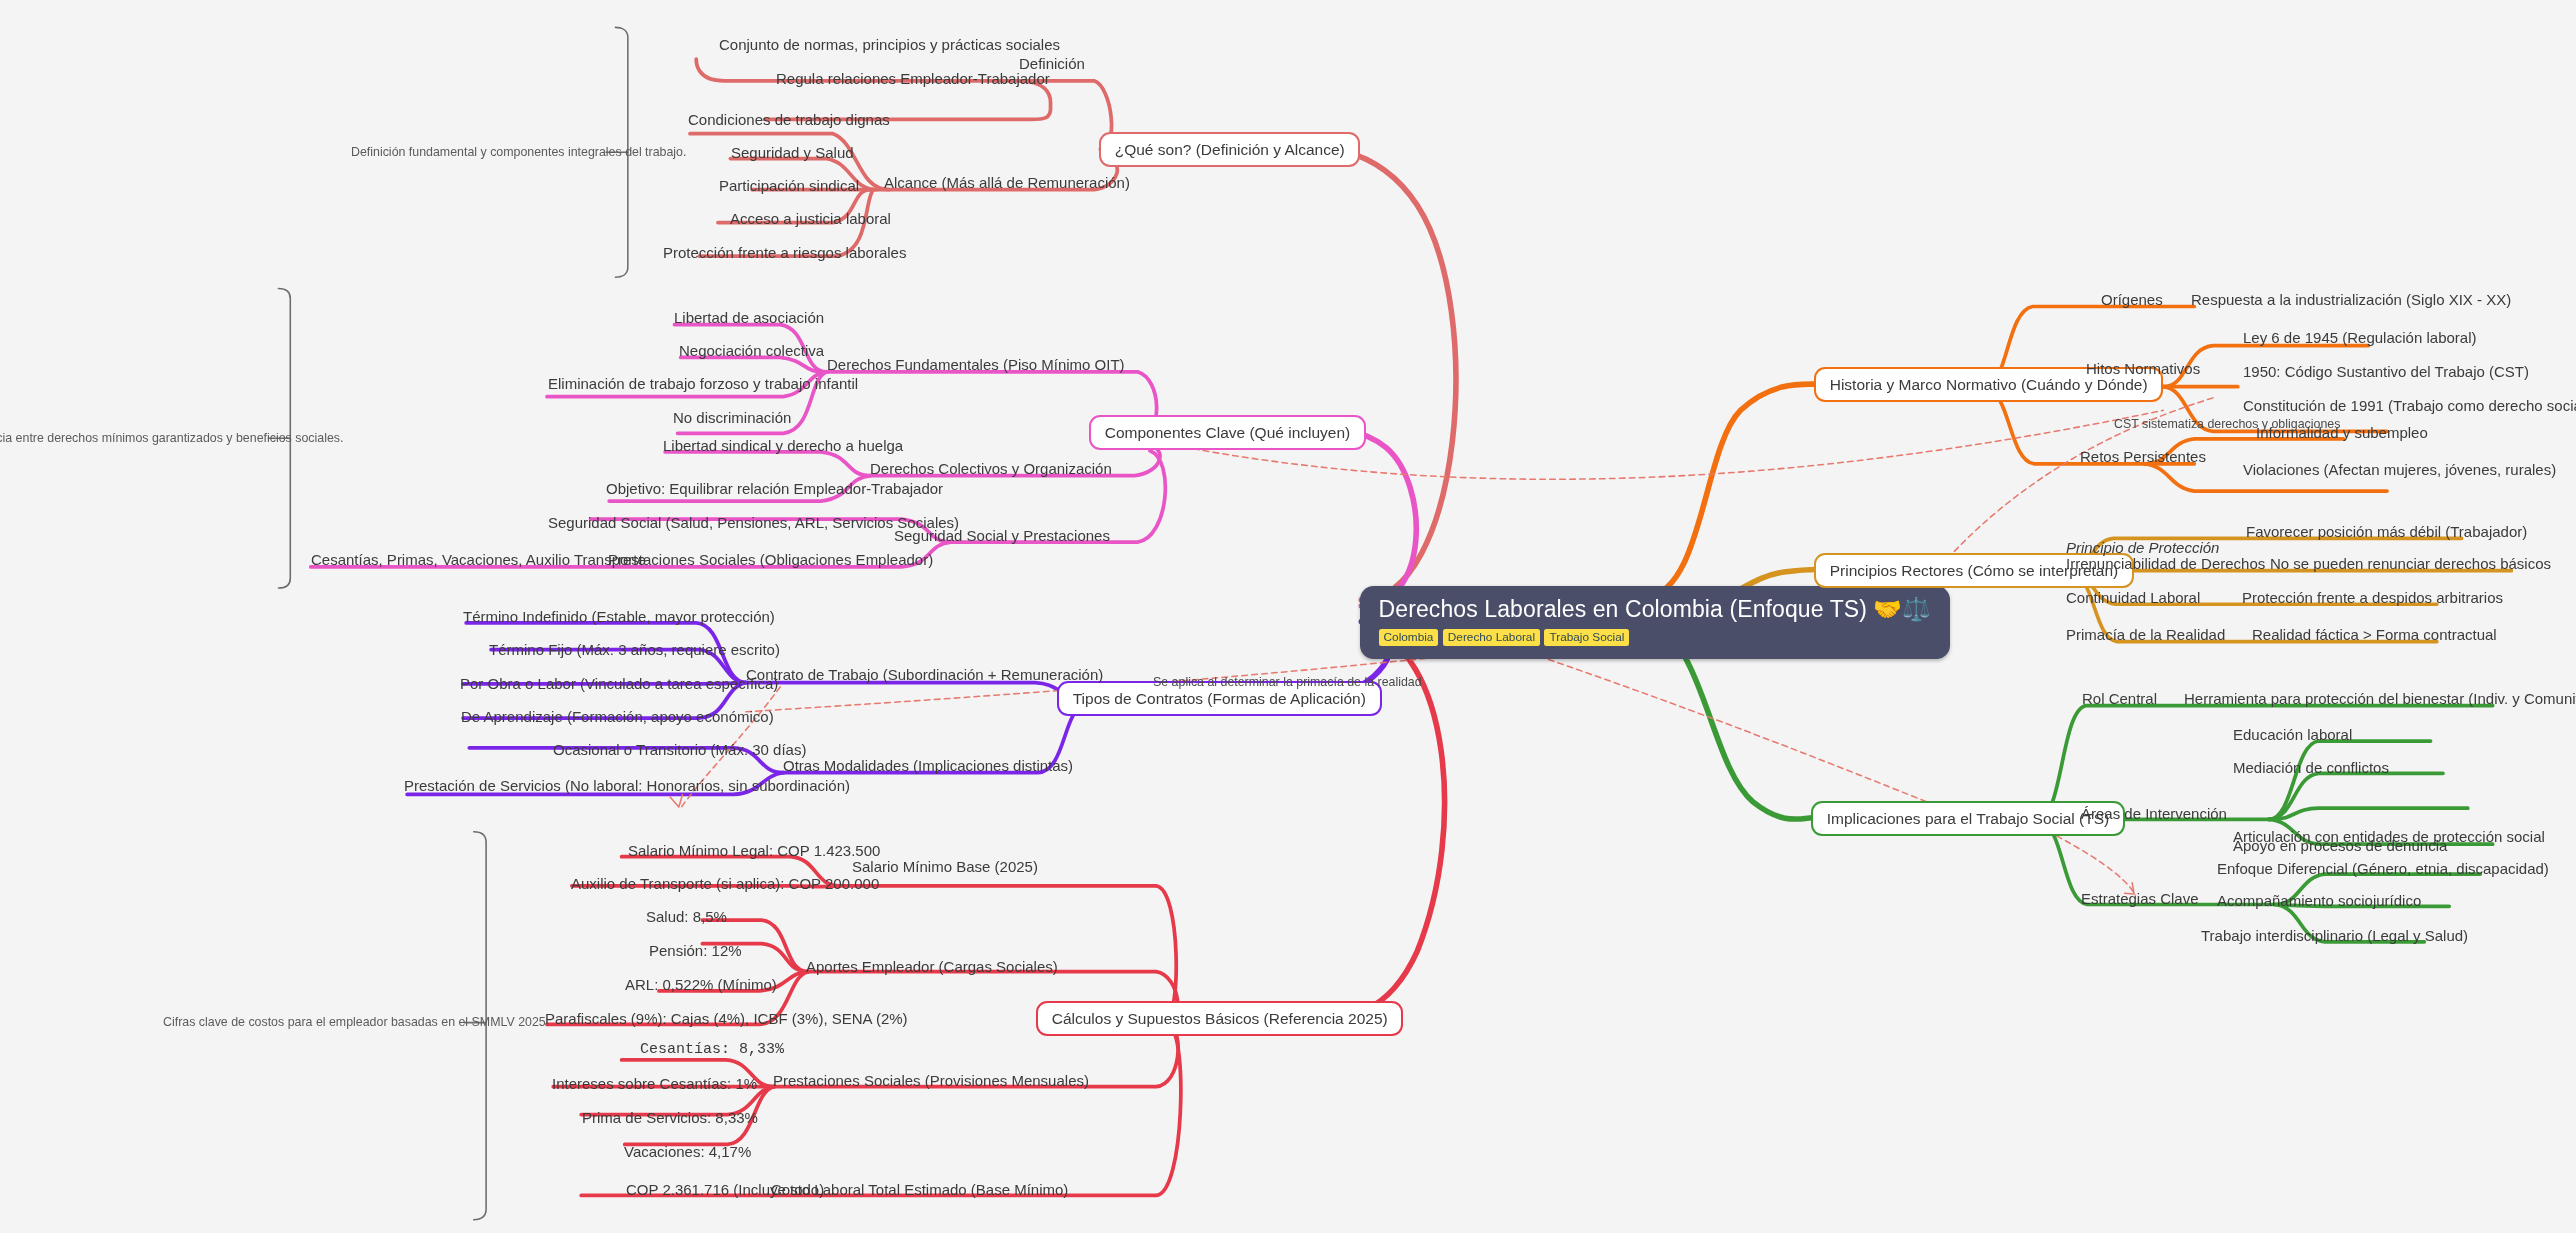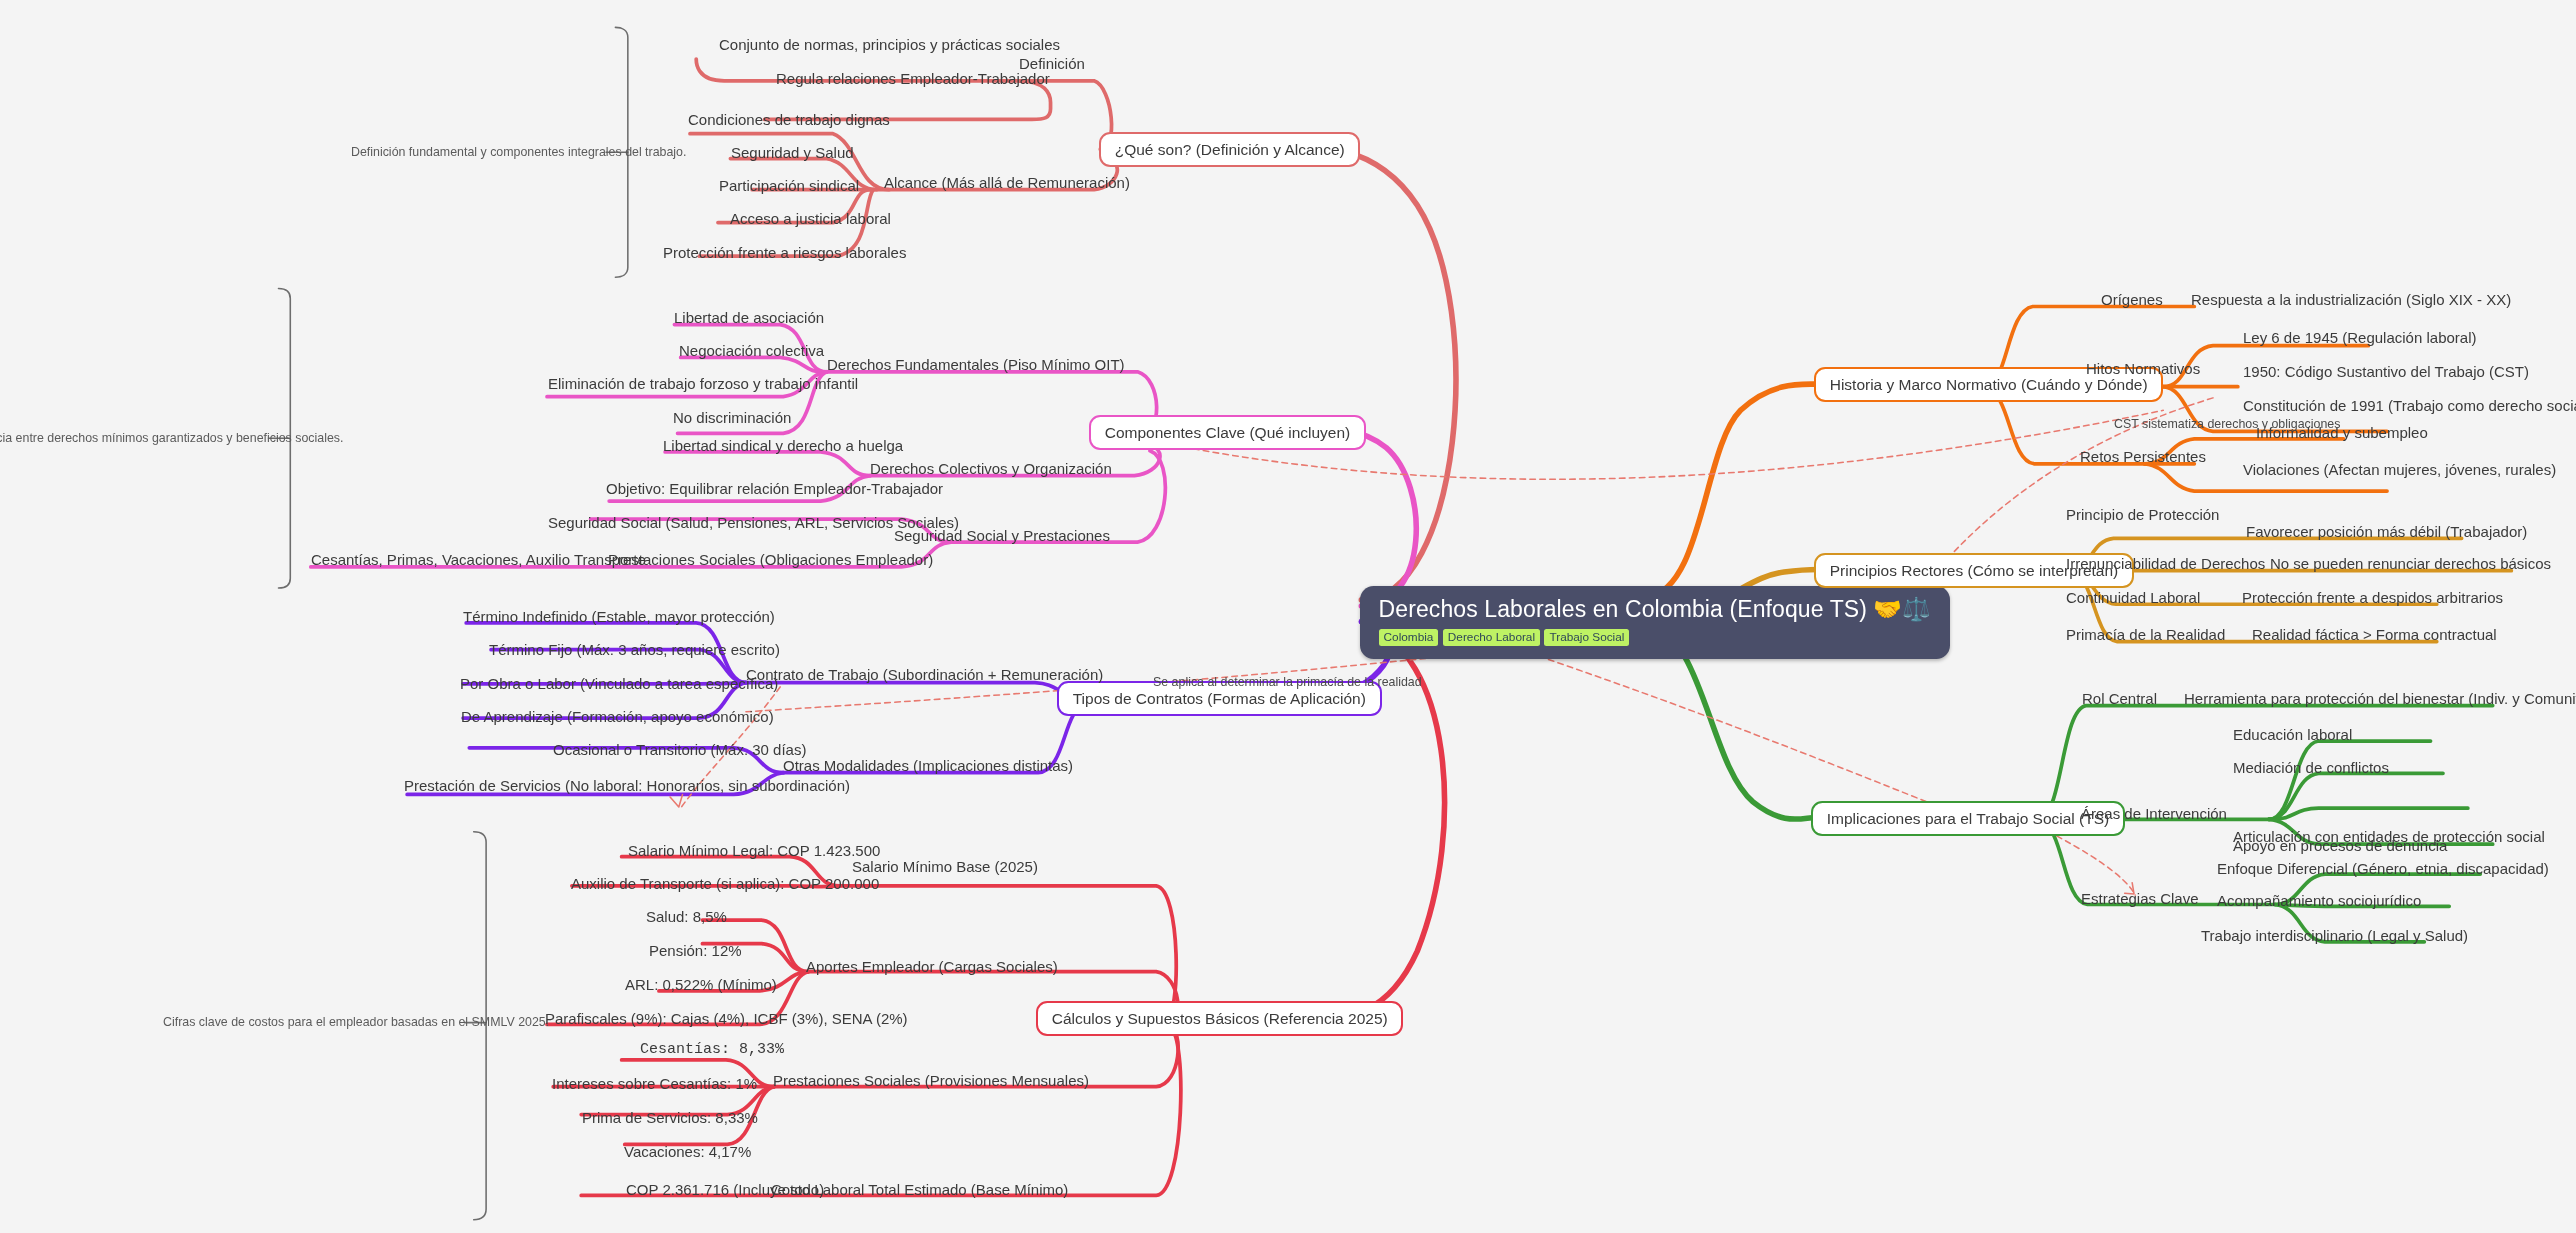--- a/index.html
+++ b/index.html
@@ -24,21 +24,21 @@
   }
   .root-title{
     color:#ffffff;
     font-size:23px;
     letter-spacing:0.1px;
     white-space:nowrap;
     line-height:1.1;
   }
   .root-tags{margin-top:6.8px;display:flex;gap:4.4px;}
   .root-tag{
-    background:#bef264;
+    background:#fde047;
     color:#2f4858;
     font-size:11.8px;
     padding:1.2px 5px 1.9px 5px;
     border-radius:2.5px;
     white-space:nowrap;
   }
 
   
   .pill{
     position:absolute;
@@ -285,21 +285,21 @@
 
   <div class="lbl" style="left:2086px;top:361px;">Hitos Normativos</div>
   <div class="lbl" style="left:2243px;top:330px;">Ley 6 de 1945 (Regulación laboral)</div>
   <div class="lbl" style="left:2243px;top:364px;">1950: Código Sustantivo del Trabajo (CST)</div>
   <div class="lbl" style="left:2243px;top:398px;">Constitución de 1991 (Trabajo como derecho social)</div>
 
   <div class="lbl" style="left:2080px;top:449px;">Retos Persistentes</div>
   <div class="lbl" style="left:2256px;top:425px;">Informalidad y subempleo</div>
   <div class="lbl" style="left:2243px;top:462px;">Violaciones (Afectan mujeres, jóvenes, rurales)</div>
 
-  <div class="lbl" style="left:2066px;top:507px;">Principio de Protección</div>
+  <div class="lbl" style="left:2066px;top:540px;font-style:italic;">Principio de Protección</div>
   <div class="lbl" style="left:2246px;top:524px;">Favorecer posición más débil (Trabajador)</div>
 
   <div class="lbl" style="left:2066px;top:556px;">Irrenunciabilidad de Derechos</div>
   <div class="lbl" style="left:2270px;top:556px;">No se pueden renunciar derechos básicos</div>
 
   <div class="lbl" style="left:2066px;top:590px;">Continuidad Laboral</div>
   <div class="lbl" style="left:2242px;top:590px;">Protección frente a despidos arbitrarios</div>
 
   <div class="lbl" style="left:2066px;top:627px;">Primacía de la Realidad</div>
   <div class="lbl" style="left:2252px;top:627px;">Realidad fáctica &gt; Forma contractual</div>

